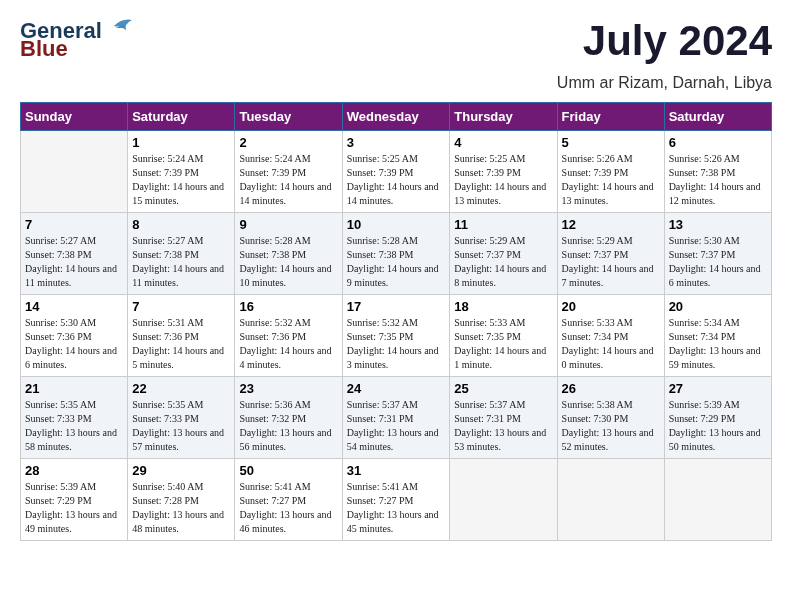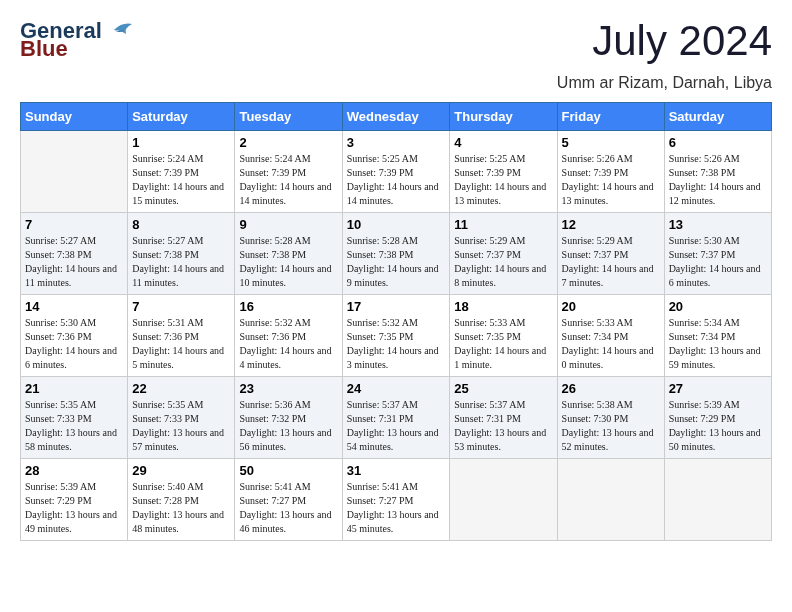--- a/index.html
+++ b/index.html
@@ -19,36 +19,36 @@
     .logo {
       display: flex;
       flex-direction: column;
       align-items: flex-start;
     }
     .title-block {
       text-align: right;
     }
     .month-year {
       font-size: 42px;
-      font-weight: normal;
+      font-weight: bold;
       color: #1a1a2e;
       line-height: 1;
     }
     .location {
       font-size: 16px;
       color: #333;
       margin-top: 12px;
     }
     .calendar {
       width: 100%;
       border-collapse: collapse;
       font-size: 11px;
     }
     .calendar th {
-      background-color: #3b82f6;
+      background-color: #701a75;
       color: #fff;
       padding: 6px 4px;
       text-align: left;
       font-size: 13px;
       font-weight: bold;
       border: 1px solid #2e6da4;
     }
     .calendar td {
       vertical-align: top;
       border: 1px solid #ccc;
@@ -74,21 +74,21 @@
     }
     .row-alt td {
       background: #f0f4f8;
     }
   </style>
 </head>
 <body>
 
 <div class="header">
   <div class="logo">
-    <div style="display:flex; align-items:flex-end;">
+    <div style="display:flex; align-items:flex-start;">
       <div style="font-size:22px; font-weight:bold; color:#1a3a5c; line-height:1;">
         <span style="color:#1a3a5c;">General</span>
       </div>
 
       <svg width="30" height="22" viewBox="0 0 30 22" style="margin-left:2px; margin-top:-4px;">
         <path d="M10 10 Q18 2 28 4 Q20 8 22 14 Q16 10 10 10Z" fill="#4a8fc0"></path>
         <path d="M10 10 Q14 12 20 10 Q16 14 10 10Z" fill="#2e6da4"></path>
       </svg>
     </div>
     <div style="font-size:22px; font-weight:bold; color:#7f1d1d; margin-top:-6px;">Blue</div>

